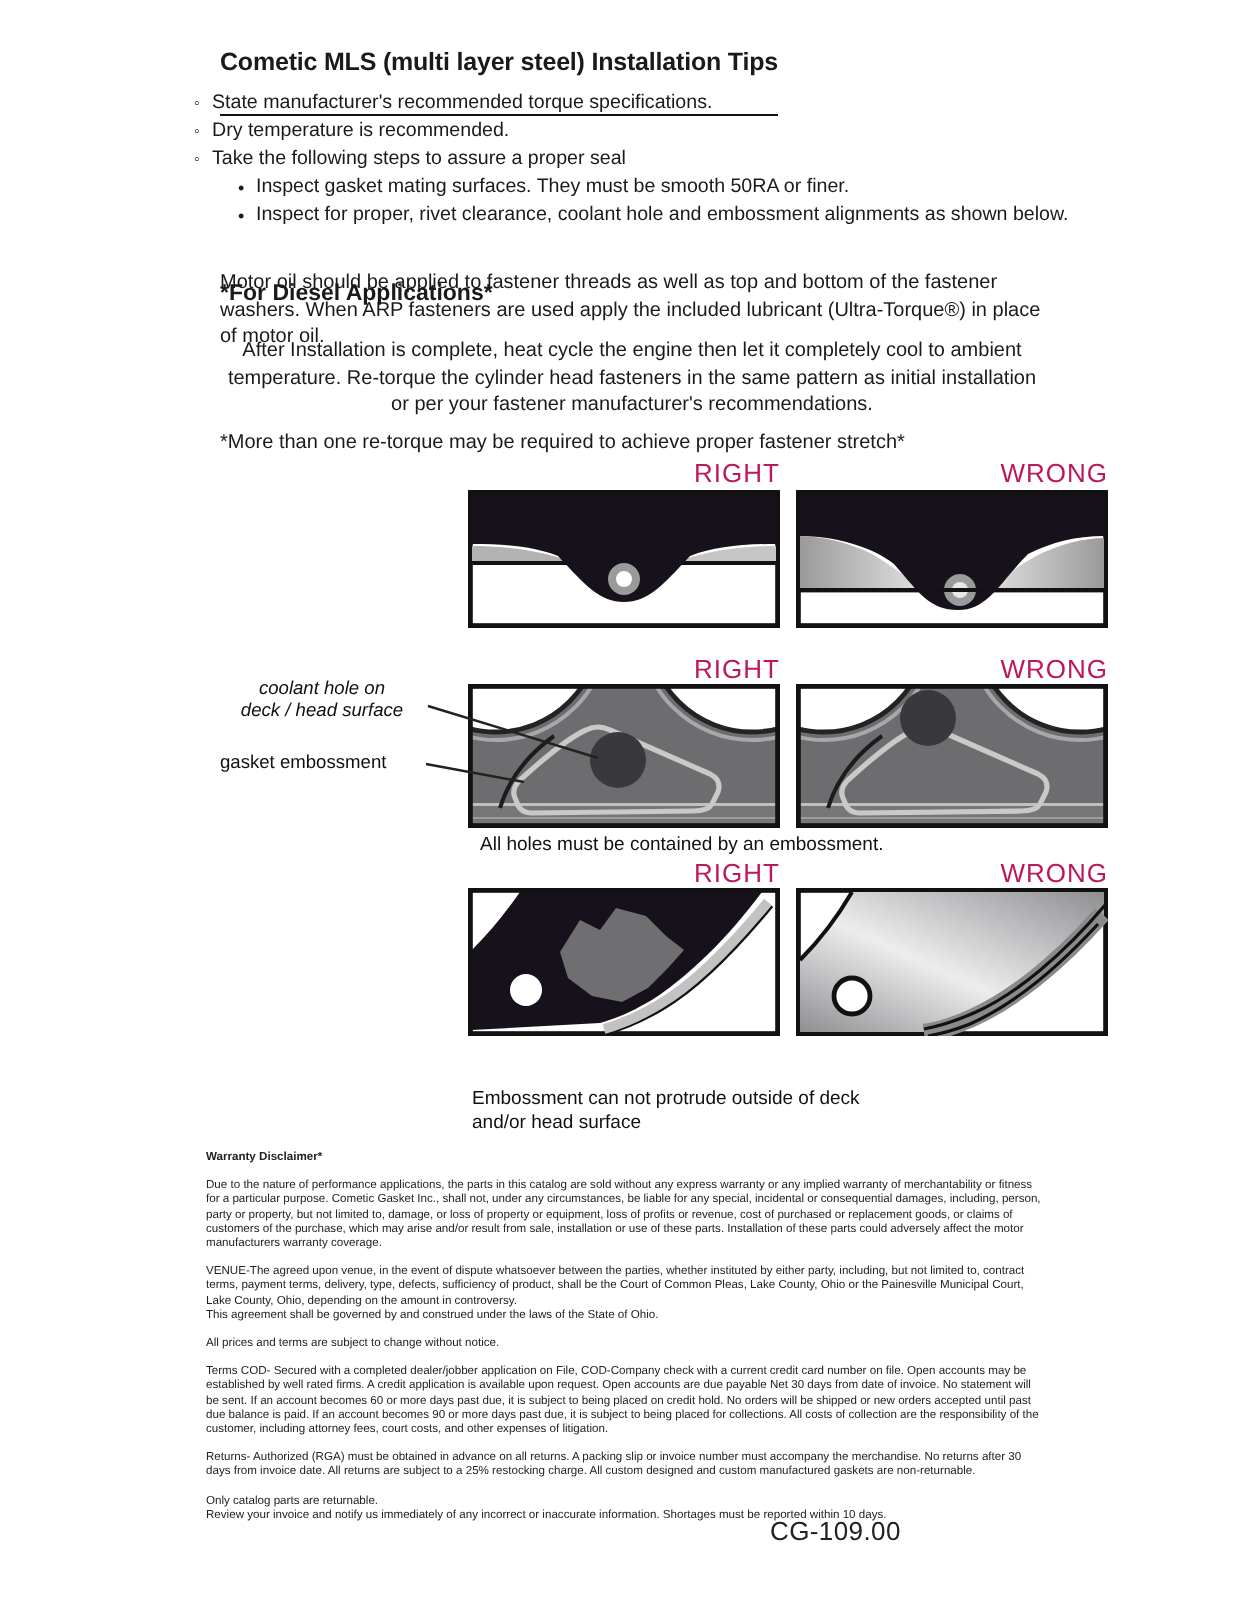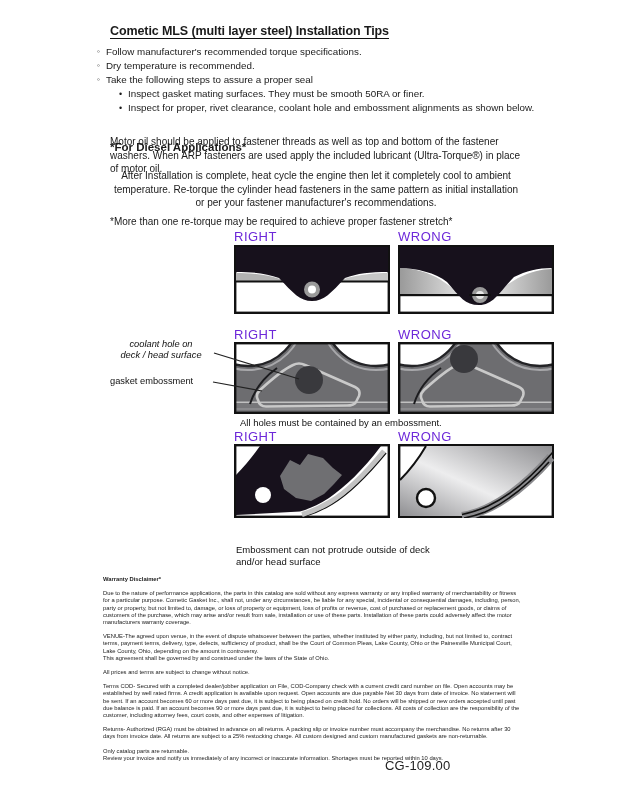--- a/index.html
+++ b/index.html
@@ -9,33 +9,33 @@
     background:#ffffff;
     font-family:"Liberation Sans", sans-serif;
     color:#1a1a1a;
     overflow:hidden;
   }
   .abs{position:absolute;}
   .title{
     left:110px;top:24px;
     font-size:12.5px;font-weight:bold;letter-spacing:-0.1px;
     border-bottom:1.6px solid #111;
-    padding-bottom:0;
+    padding-bottom:19px;
   }
   .bullets{left:97px;top:45px;width:450px;font-size:9.8px;line-height:14px;}
   .b-item{display:flex;}
   .b-dot{width:9px;flex:0 0 9px;font-size:8px;line-height:14px;}
   .sub{margin-left:22px;}
   .sub .b-dot{font-size:9px;}
   .diesel-h{left:110px;top:117px;font-size:11.5px;font-weight:bold;margin-top:24px;}
   .para{left:110px;width:412px;font-size:10px;line-height:13.5px;}
   .p1{top:135px;}
   .p2{top:169px;text-align:center;}
   .p3{top:215px;}
-  .fig-label{width:156px;text-align:left;font-size:13px;letter-spacing:0.5px;color:#6d28d9;}
+  .fig-label{width:156px;text-align:right;font-size:13px;letter-spacing:0.5px;color:#be185d;}
   .fig-box{width:156px;}
   .fig-caption{font-size:9.5px;line-height:11.5px;color:#111;}
   .callout{font-size:9.3px;line-height:11px;color:#111;}
   .callout-right{text-align:center;font-style:italic;}
   .warranty{left:103px;width:420px;font-size:5.8px;line-height:7.2px;color:#222;}
   .w-head{font-weight:bold;}
   .w-gap{margin-top:7px;}
   .page-num{left:385px;top:758px;font-size:13px;letter-spacing:0.2px;color:#222;}
   svg{display:block;}
   .overlay{left:0;top:0;pointer-events:none;}
@@ -43,21 +43,21 @@
 </head>
 <body>
 
 <div class="page">
 
   <div class="abs title">Cometic MLS (multi layer steel) Installation Tips</div>
 
   <div class="abs bullets">
     <div class="b-item">
       <span class="b-dot">◦</span>
-      <span>Follow manufacturer's recommended torque specifications.</span>
+      <span>State manufacturer's recommended torque specifications.</span>
     </div>
     <div class="b-item">
       <span class="b-dot">◦</span>
       <span>Dry temperature is recommended.</span>
     </div>
     <div class="b-item">
       <span class="b-dot">◦</span>
       <span>Take the following steps to assure a proper seal</span>
     </div>
     <div class="b-item sub">

